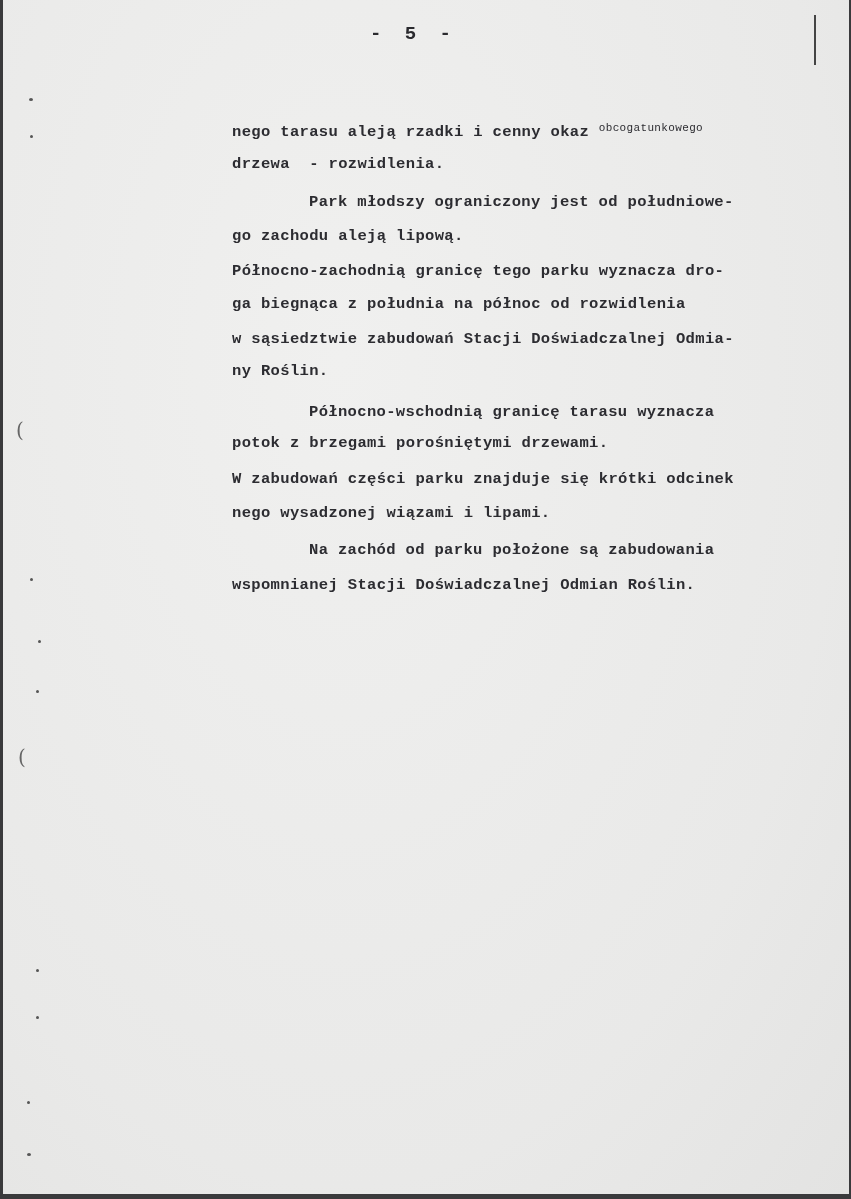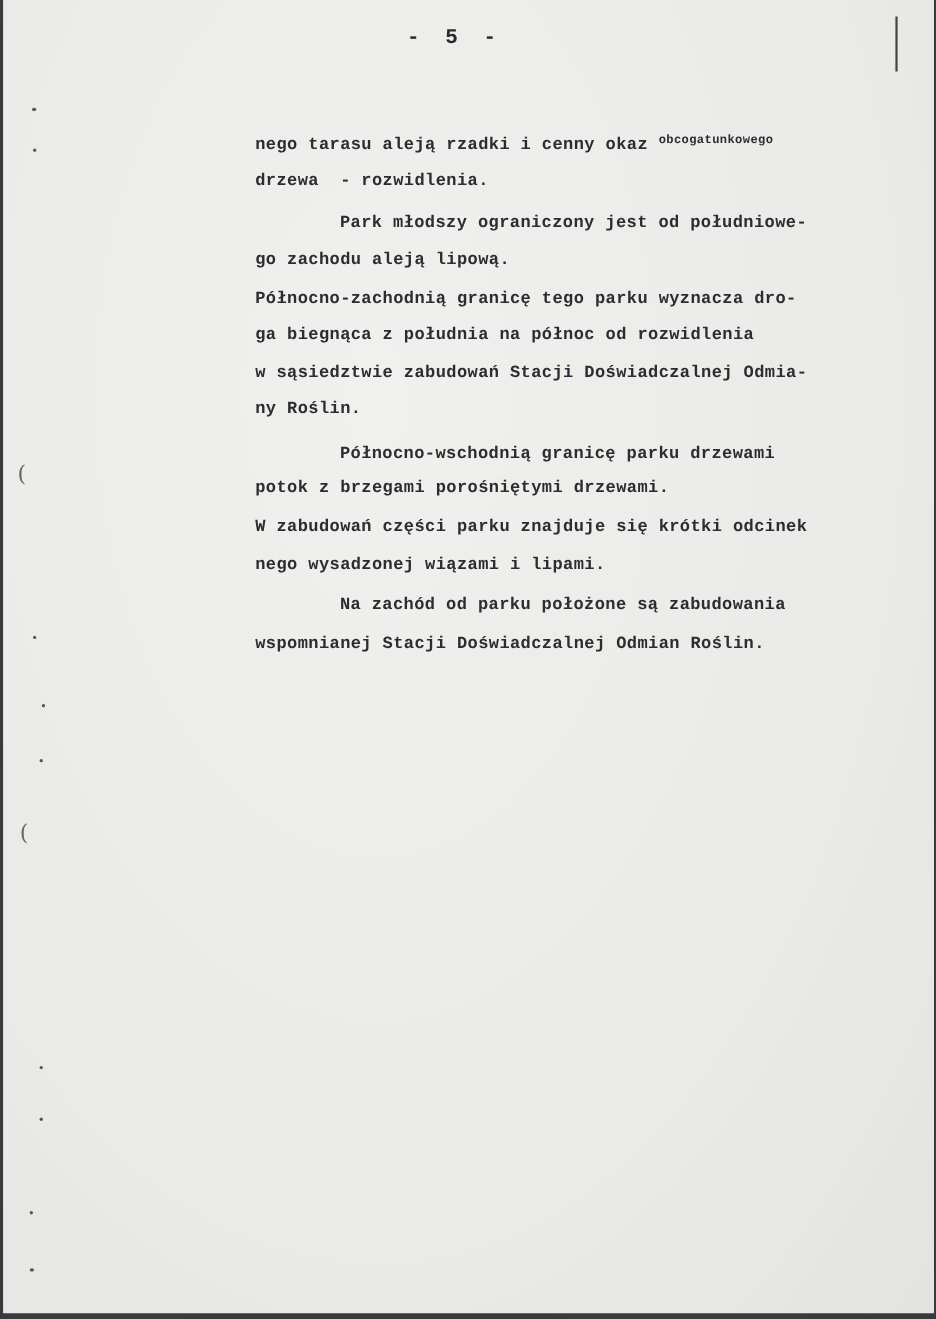--- a/index.html
+++ b/index.html
@@ -36,21 +36,21 @@
       font-size: 15.5px;
       font-weight: bold;
       white-space: pre;
       letter-spacing: 0.35px;
       color: #2c2c31;
     }
     .indent { left: 306px; font-family: Liberation Mono, monospace; }
     .super {
       font-size: 11px;
       vertical-align: 5px;
-      font-weight: bold;
+      font-weight: normal;
     }
     .margin-mark {
       position: absolute;
       background: #555;
       border-radius: 50%;
     }
     .paren-mark {
       position: absolute;
       font-family: "DejaVu Serif", serif;
       font-size: 20px;
@@ -85,21 +85,21 @@
   <div class="body-line" style="top:122px"><span>nego tarasu aleją rzadki i cenny okaz </span><span class="super">obcogatunkowego</span></div>
   <div class="body-line" style="top:155px">drzewa  - rozwidlenia.</div>
 
   <div class="body-line indent" style="top:193px">Park młodszy ograniczony jest od południowe-</div>
   <div class="body-line" style="top:227px">go zachodu aleją lipową.</div>
   <div class="body-line" style="top:262px">Północno-zachodnią granicę tego parku wyznacza dro-</div>
   <div class="body-line" style="top:295px">ga biegnąca z południa na północ od rozwidlenia</div>
   <div class="body-line" style="top:330px">w sąsiedztwie zabudowań Stacji Doświadczalnej Odmia-</div>
   <div class="body-line" style="top:362px">ny Roślin.</div>
 
-  <div class="body-line indent" style="top:403px">Północno-wschodnią granicę parku drzewami</div>
+  <div class="body-line indent" style="top:403px">Północno-wschodnią granicę tarasu wyznacza</div>
   <div class="body-line" style="top:434px">potok z brzegami porośniętymi drzewami.</div>
   <div class="body-line" style="top:470px">W zabudowań części parku znajduje się krótki odcinek</div>
   <div class="body-line" style="top:504px">nego wysadzonej wiązami i lipami.</div>
 
   <div class="body-line indent" style="top:541px">Na zachód od parku położone są zabudowania</div>
   <div class="body-line" style="top:576px">wspomnianej Stacji Doświadczalnej Odmian Roślin.</div>
 
   <div class="margin-mark" style="left:26px;top:98px;width:4px;height:3px"></div>
   <div class="margin-mark" style="left:27px;top:135px;width:3px;height:3px"></div>
   <div class="paren-mark" style="left:13px;top:418px">(</div>

